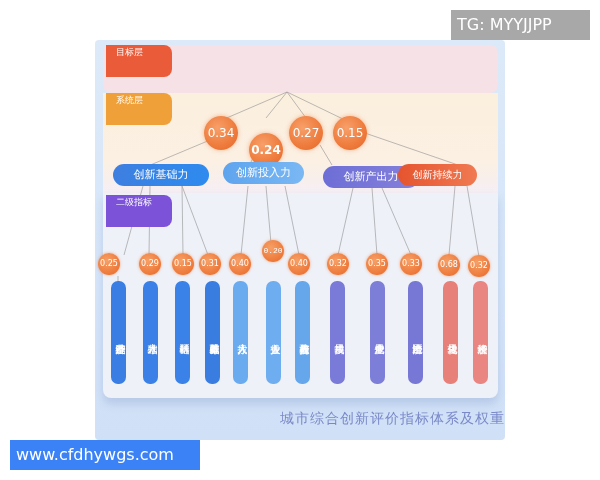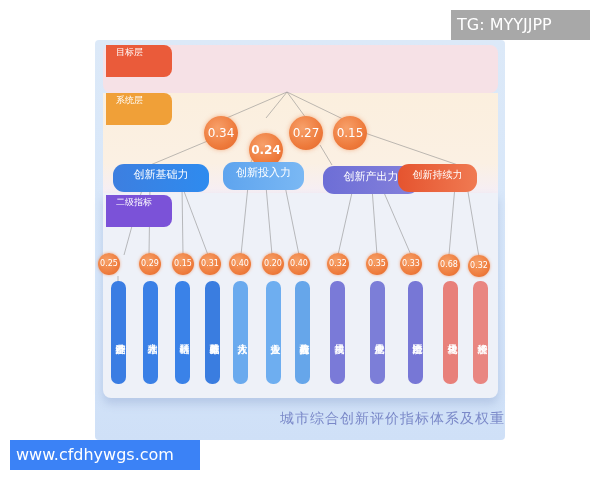--- a/index.html
+++ b/index.html
@@ -29,21 +29,21 @@
     background:linear-gradient(90deg,#6b9cf2 0%,#9aa8f2 60%,#c7a8f4 100%);
     color:#fff; font-size:11px; line-height:22px; text-align:center; }
 
   svg.lines { position:absolute; left:0; top:0; width:600px; height:480px; pointer-events:none; }
 
   .w1 { position:absolute; width:34px; height:34px; border-radius:50%;
     background:radial-gradient(circle at 40% 35%,#f7a06a 0%,#ee7b3c 60%,#e4662a 100%);
     color:#fff; font-size:12px; line-height:34px; text-align:center;
     box-shadow:0 0 4px rgba(238,123,60,0.5); }
 
-  .dim { position:absolute; height:28px; border-radius:11px; color:#fff; font-size:11px;
+  .dim { position:absolute; height:22px; border-radius:11px; color:#fff; font-size:11px;
     line-height:22px; text-align:center; }
 
   .w2 { position:absolute; width:22px; height:22px; border-radius:50%;
     background:radial-gradient(circle at 40% 35%,#f6a067 0%,#ee7b3c 65%,#e06426 100%);
     color:#fff; font-size:8px; line-height:22px; text-align:center;
     box-shadow:0 0 3px rgba(238,123,60,0.6); }
 
   .bar { position:absolute; width:15px; border-radius:7px; color:#fff; font-size:10px;
     line-height:12px; text-align:center; padding-top:6px; writing-mode:vertical-rl;
     text-orientation:upright; letter-spacing:0px; }
@@ -112,21 +112,21 @@
   <div class="dim" style="left:113px;top:164px;width:96px;background:linear-gradient(90deg,#3d7fe0,#2e8bef);">创新基础力</div>
   <div class="dim" style="left:323px;top:166px;width:96px;background:linear-gradient(90deg,#6d6ed6,#8581db);">创新产出力</div>
   <div class="dim" style="left:223px;top:162px;width:81px;background:linear-gradient(90deg,#5ea4ee,#7ab8f4);">创新投入力</div>
   <div class="dim" style="left:398px;top:164px;width:79px;background:linear-gradient(90deg,#e5542f,#f07a52);font-size:10px;">创新持续力</div>
 
   <div class="w2" style="left:98px;top:253px;">0.25</div>
   <div class="w2" style="left:139px;top:253px;">0.29</div>
   <div class="w2" style="left:172px;top:253px;">0.15</div>
   <div class="w2" style="left:199px;top:253px;">0.31</div>
   <div class="w2" style="left:229px;top:253px;">0.40</div>
-  <div class="w2" style="left:262px;top:253px;">0.20</div>
+  <div class="w2" style="left:262px;top:240px;font-family:Liberation Mono, monospace;">0.20</div>
   <div class="w2" style="left:288px;top:253px;">0.40</div>
   <div class="w2" style="left:327px;top:253px;">0.32</div>
   <div class="w2" style="left:366px;top:253px;">0.35</div>
   <div class="w2" style="left:400px;top:253px;">0.33</div>
   <div class="w2" style="left:438px;top:254px;">0.68</div>
   <div class="w2" style="left:468px;top:255px;">0.32</div>
 
   <div class="bar" style="left:111px;top:281px;height:103px;background:#3a7de3;">产业经济基础</div>
   <div class="bar" style="left:143px;top:281px;height:103px;background:#3a80e6;">人才基础</div>
   <div class="bar" style="left:175px;top:281px;height:103px;background:#3a82e8;">科研基础</div>

